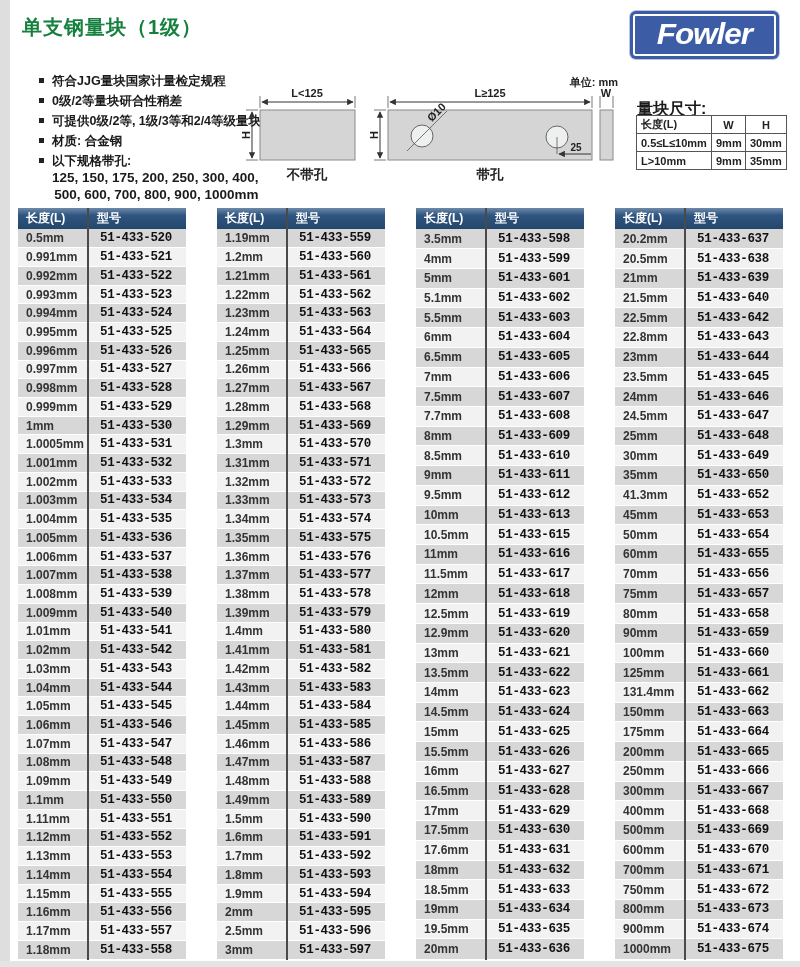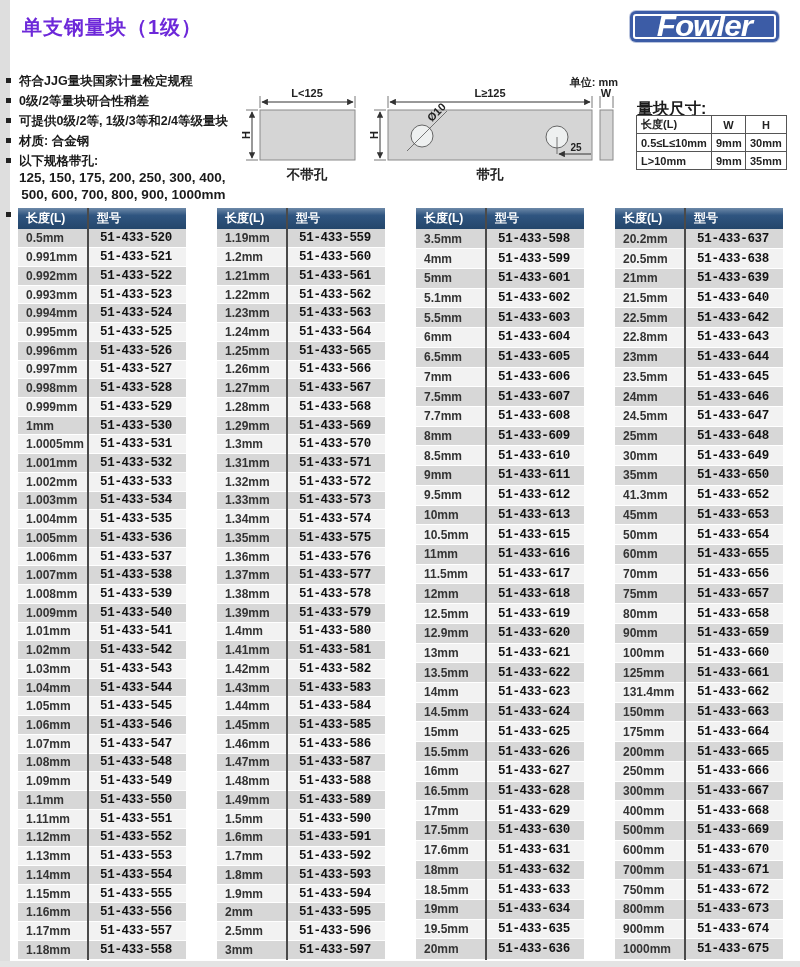--- a/index.html
+++ b/index.html
@@ -15,38 +15,38 @@
   html,body{background:#ffffff;}
   body{
     width:800px;height:967px;position:relative;overflow:hidden;
     font-family:"Liberation Sans","DejaVu Sans",sans-serif;color:#1a1a1a;
   }
   .edge-left{position:absolute;left:0;top:0;width:10px;height:100%;background:#dedede;}
   .edge-bottom{position:absolute;left:0;top:961px;width:100%;height:6px;background:#e4e4e4;}
 
   .page-title{
     position:absolute;left:22px;top:14px;
-    font-size:20px;font-weight:bold;letter-spacing:1px;color:#6d28d9;
+    font-size:20px;font-weight:bold;letter-spacing:1px;color:#15803d;
   }
 
   
   .logo{
-    position:absolute;left:630px;top:11px;width:149px;height:31px;
+    position:absolute;left:630px;top:11px;width:149px;height:48px;
     background:var(--logo-bg);border-radius:6px;
     display:flex;align-items:center;justify-content:center;
     box-shadow:0 0 0 1px #b9c4de;
   }
   .logo-border{position:absolute;inset:3px;border:2px solid #ffffff;border-radius:3px;}
   .logo-text{
     font-style:italic;font-weight:bold;font-size:30px;color:#ffffff;
     letter-spacing:-1px;transform:scaleX(1.05);line-height:1;padding-bottom:2px;
   }
 
   
-  .features{position:absolute;left:6px;top:72px;list-style:none;}
+  .features{position:absolute;left:39px;top:72px;list-style:none;}
   .feature-item{display:flex;margin-bottom:3px;line-height:16px;}
   .bullet-sq{
     width:5px;height:5px;background:#222;display:inline-block;
     margin:6px 8px 0 0;flex:0 0 5px;
   }
   .feature-text{font-size:12.5px;font-weight:bold;white-space:nowrap;}
   .feature-subline{font-size:13.5px;font-weight:bold;white-space:nowrap;line-height:17px;text-align:right;}
 
   
   .diagram{position:absolute;left:240px;top:70px;width:420px;height:118px;}

